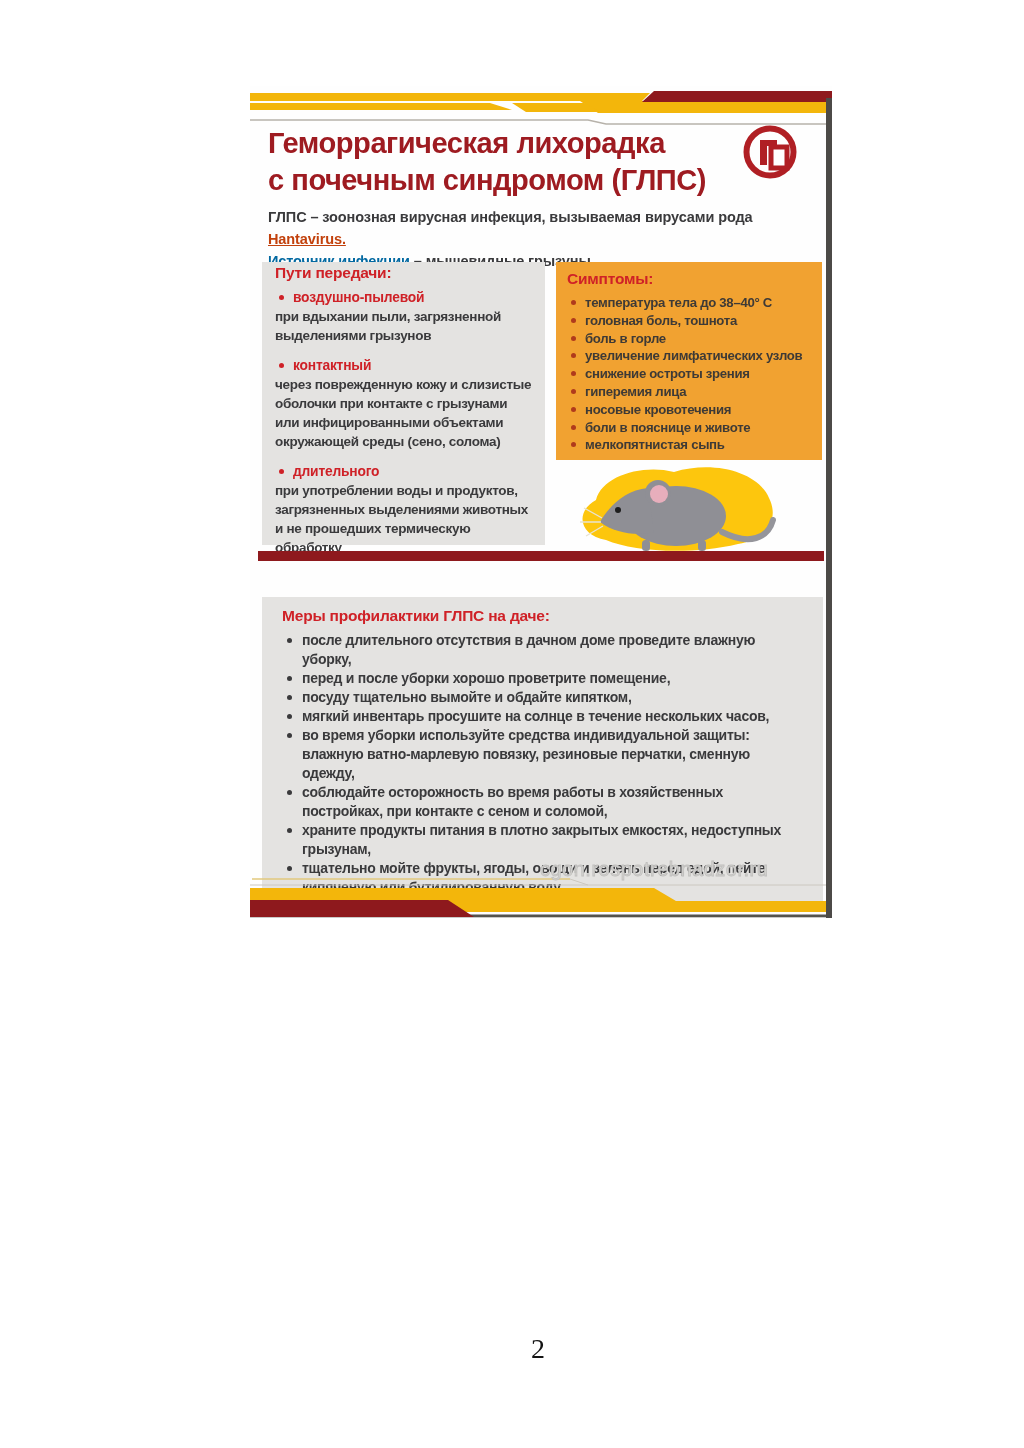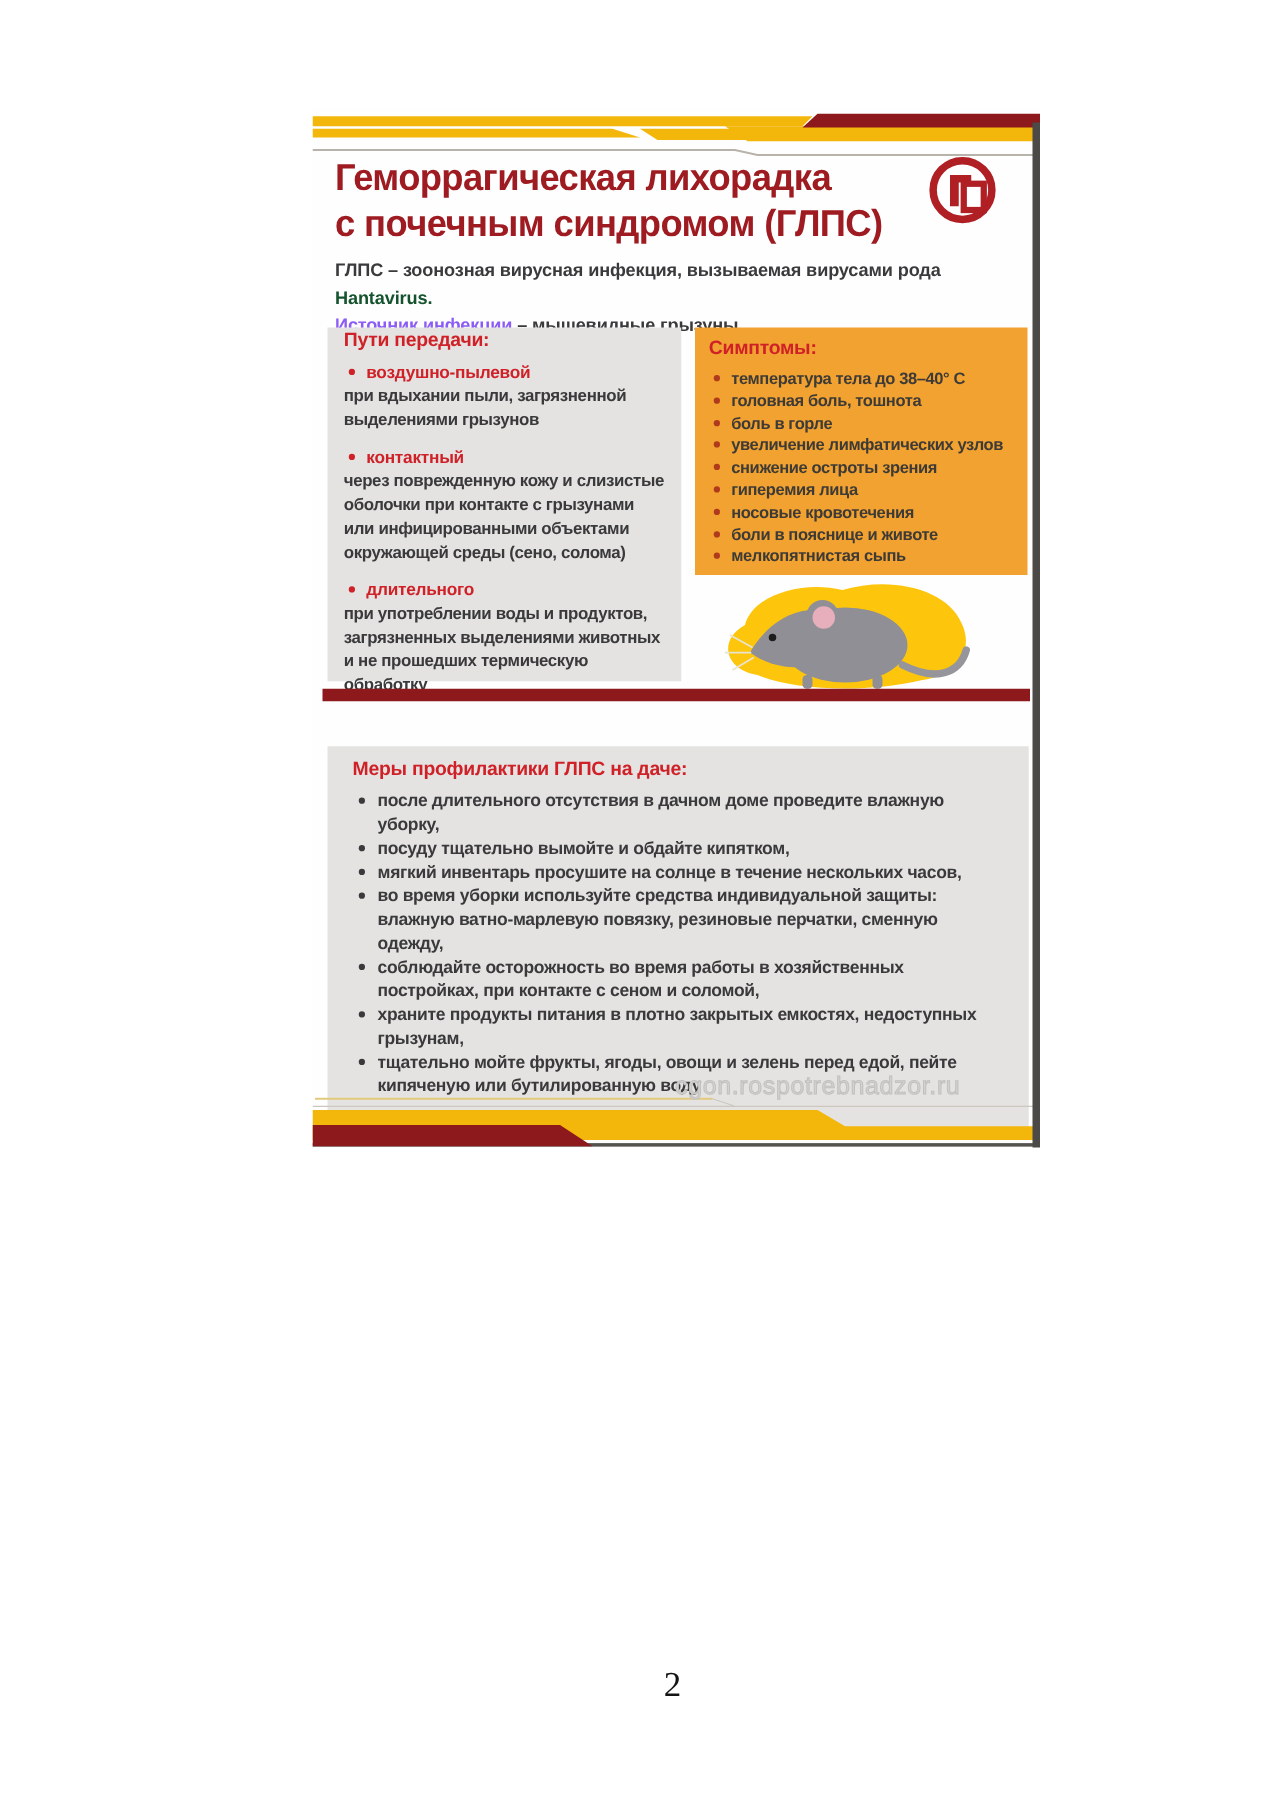--- a/index.html
+++ b/index.html
@@ -25,22 +25,22 @@
     color:#9e1b21; font-weight:bold; font-size:30px; line-height:37px;
     letter-spacing:-0.5px; transform:scaleX(0.97); transform-origin:left top;
   }
   .logo { position:absolute; left:492px; top:38px; width:58px; height:58px; }
 
   .intro {
     position:absolute; left:18px; top:120px; width:545px;
     font-size:14.5px; line-height:22px; font-weight:bold; color:#3a3a3c;
     letter-spacing:-0.1px;
   }
-  .intro .hl-orange { color:#14532d; }
-  .intro .hl-red { color:#8b5cf6; }
+  .intro .hl-orange { color:#c2410c;text-decoration:underline; }
+  .intro .hl-red { color:#0369a1; }
 
   .panel { background:#e4e3e1; }
   .panel-left {
     position:absolute; left:12px; top:176px; width:283px; height:283px;
     padding:0 13px;
   }
   .panel-right {
     position:absolute; left:306px; top:176px; width:266px; height:198px;
     background:#f1a231; padding:6px 11px;
   }
@@ -226,20 +226,24 @@
 
     <div class="panel panel-prevention">
       <div class="panel-heading">Меры профилактики ГЛПС на даче:</div>
       <div>
 
           <div class="prev-item">
             <span class="bullet-dot"></span>
             <span>после длительного отсутствия в дачном доме проведите влажную уборку,</span>
           </div>
 
+          <div class="prev-item">
+            <span class="bullet-dot"></span>
+            <span>перед и после уборки хорошо проветрите помещение,</span>
+          </div>
 
           <div class="prev-item">
             <span class="bullet-dot"></span>
             <span>посуду тщательно вымойте и обдайте кипятком,</span>
           </div>
 
           <div class="prev-item">
             <span class="bullet-dot"></span>
             <span>мягкий инвентарь просушите на солнце в течение нескольких часов,</span>
           </div>

